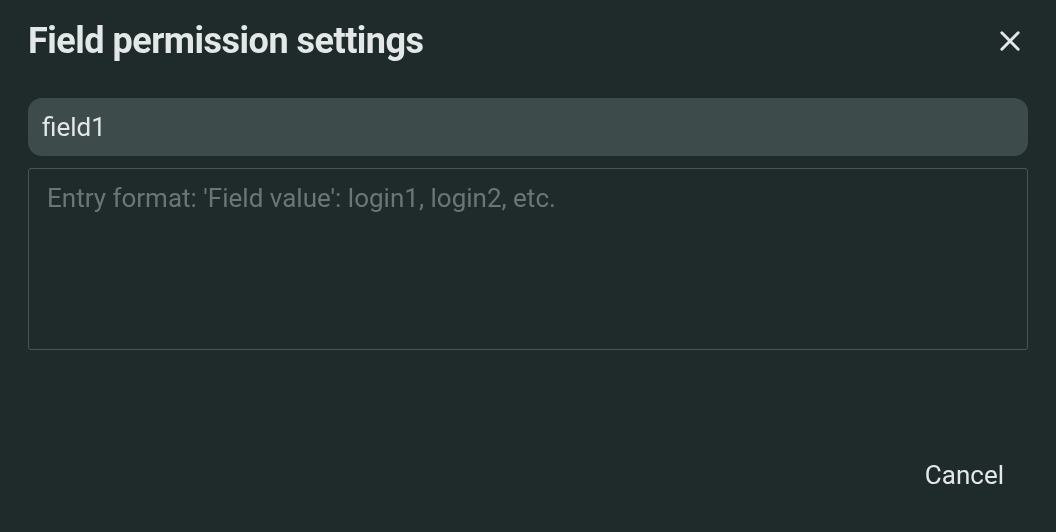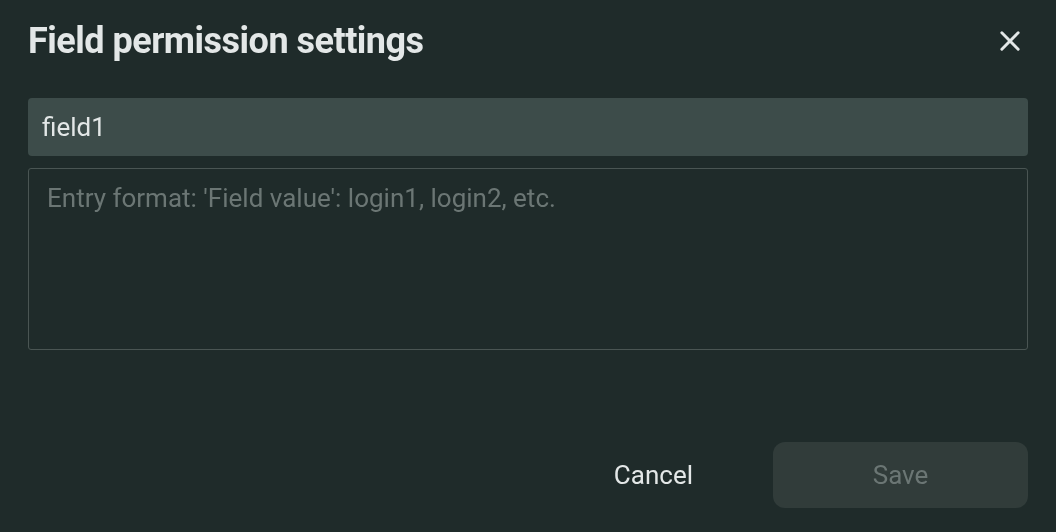--- a/index.html
+++ b/index.html
@@ -42,21 +42,21 @@
     .close-button svg {
       width: 28px;
       height: 28px;
       stroke: #e3e7e7;
       stroke-width: 2.5;
     }
     .field-input {
       width: 100%;
       background-color: #3d4c4a;
       border: none;
-      border-radius: 4px;
+      border-radius: 14px;
       padding: 14px 14px;
       font-size: 26px;
       color: #e3e7e7;
       margin-bottom: 12px;
       outline: none;
       font-family: inherit;
     }
     .permissions-textarea {
       width: 100%;
       height: 182px;
@@ -115,14 +115,13 @@
     </svg>
   </button>
 </div>
 
 <input type="text" class="field-input" value="field1" style="">
 
 <textarea class="permissions-textarea" placeholder="Entry format: 'Field value': login1, login2, etc." style=""></textarea>
 
 <div class="footer">
   <button class="cancel-button">Cancel</button>
-  <button class="save-button">Save</button>
 </div>
 
 </body></html>

